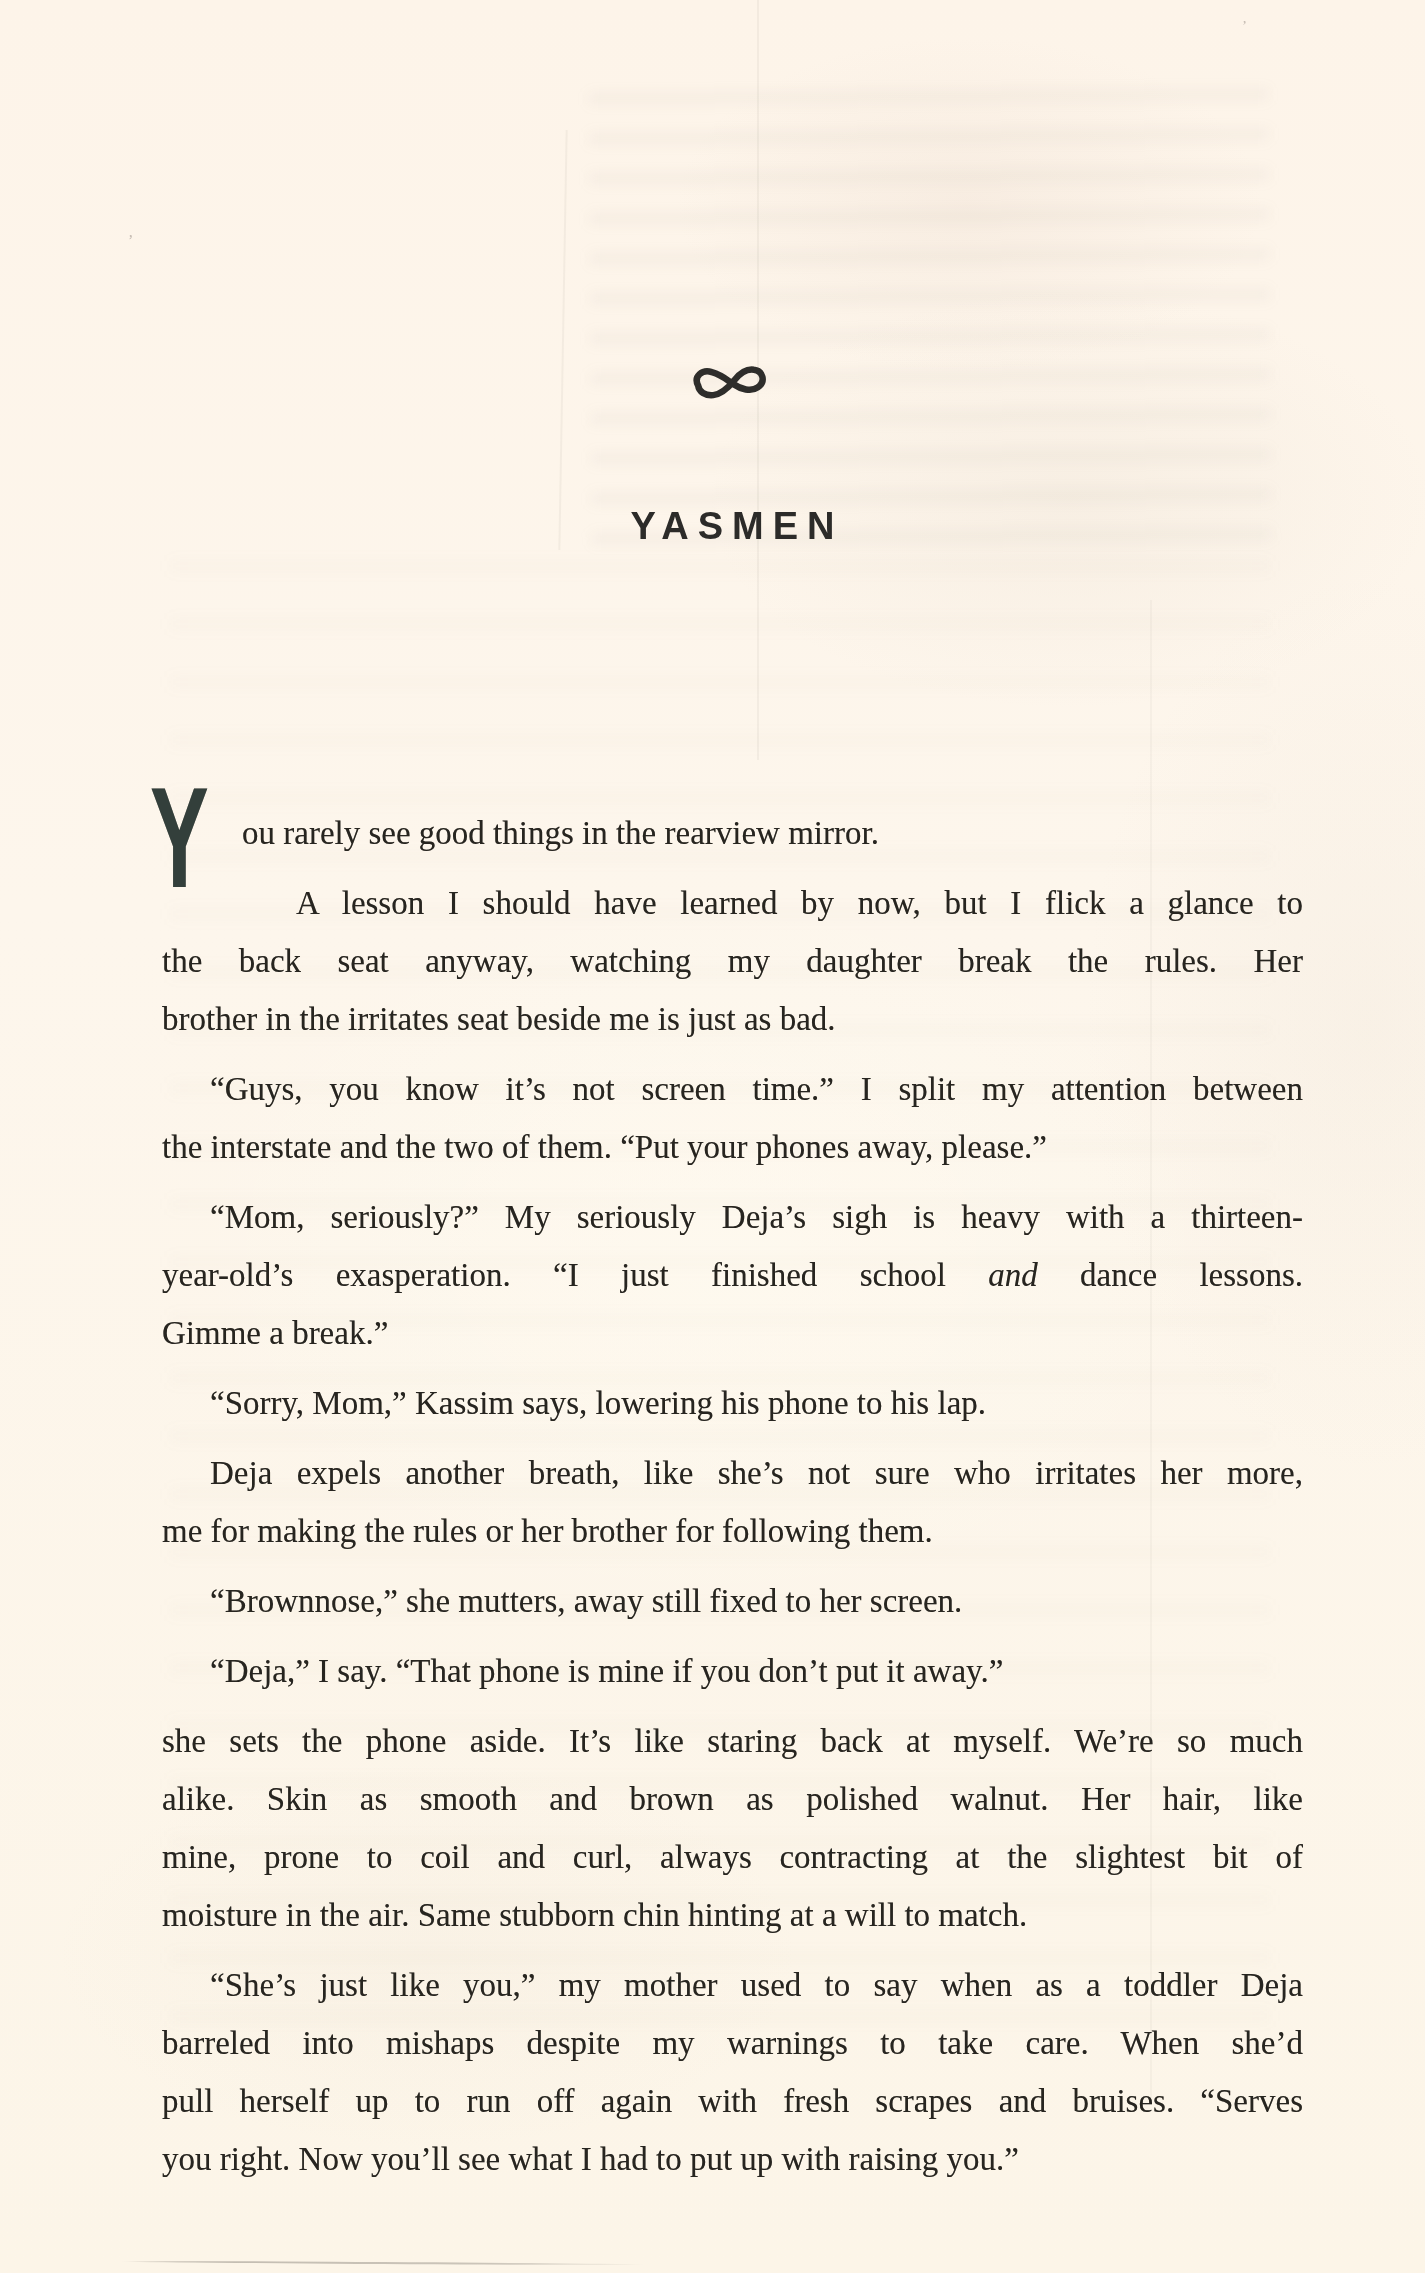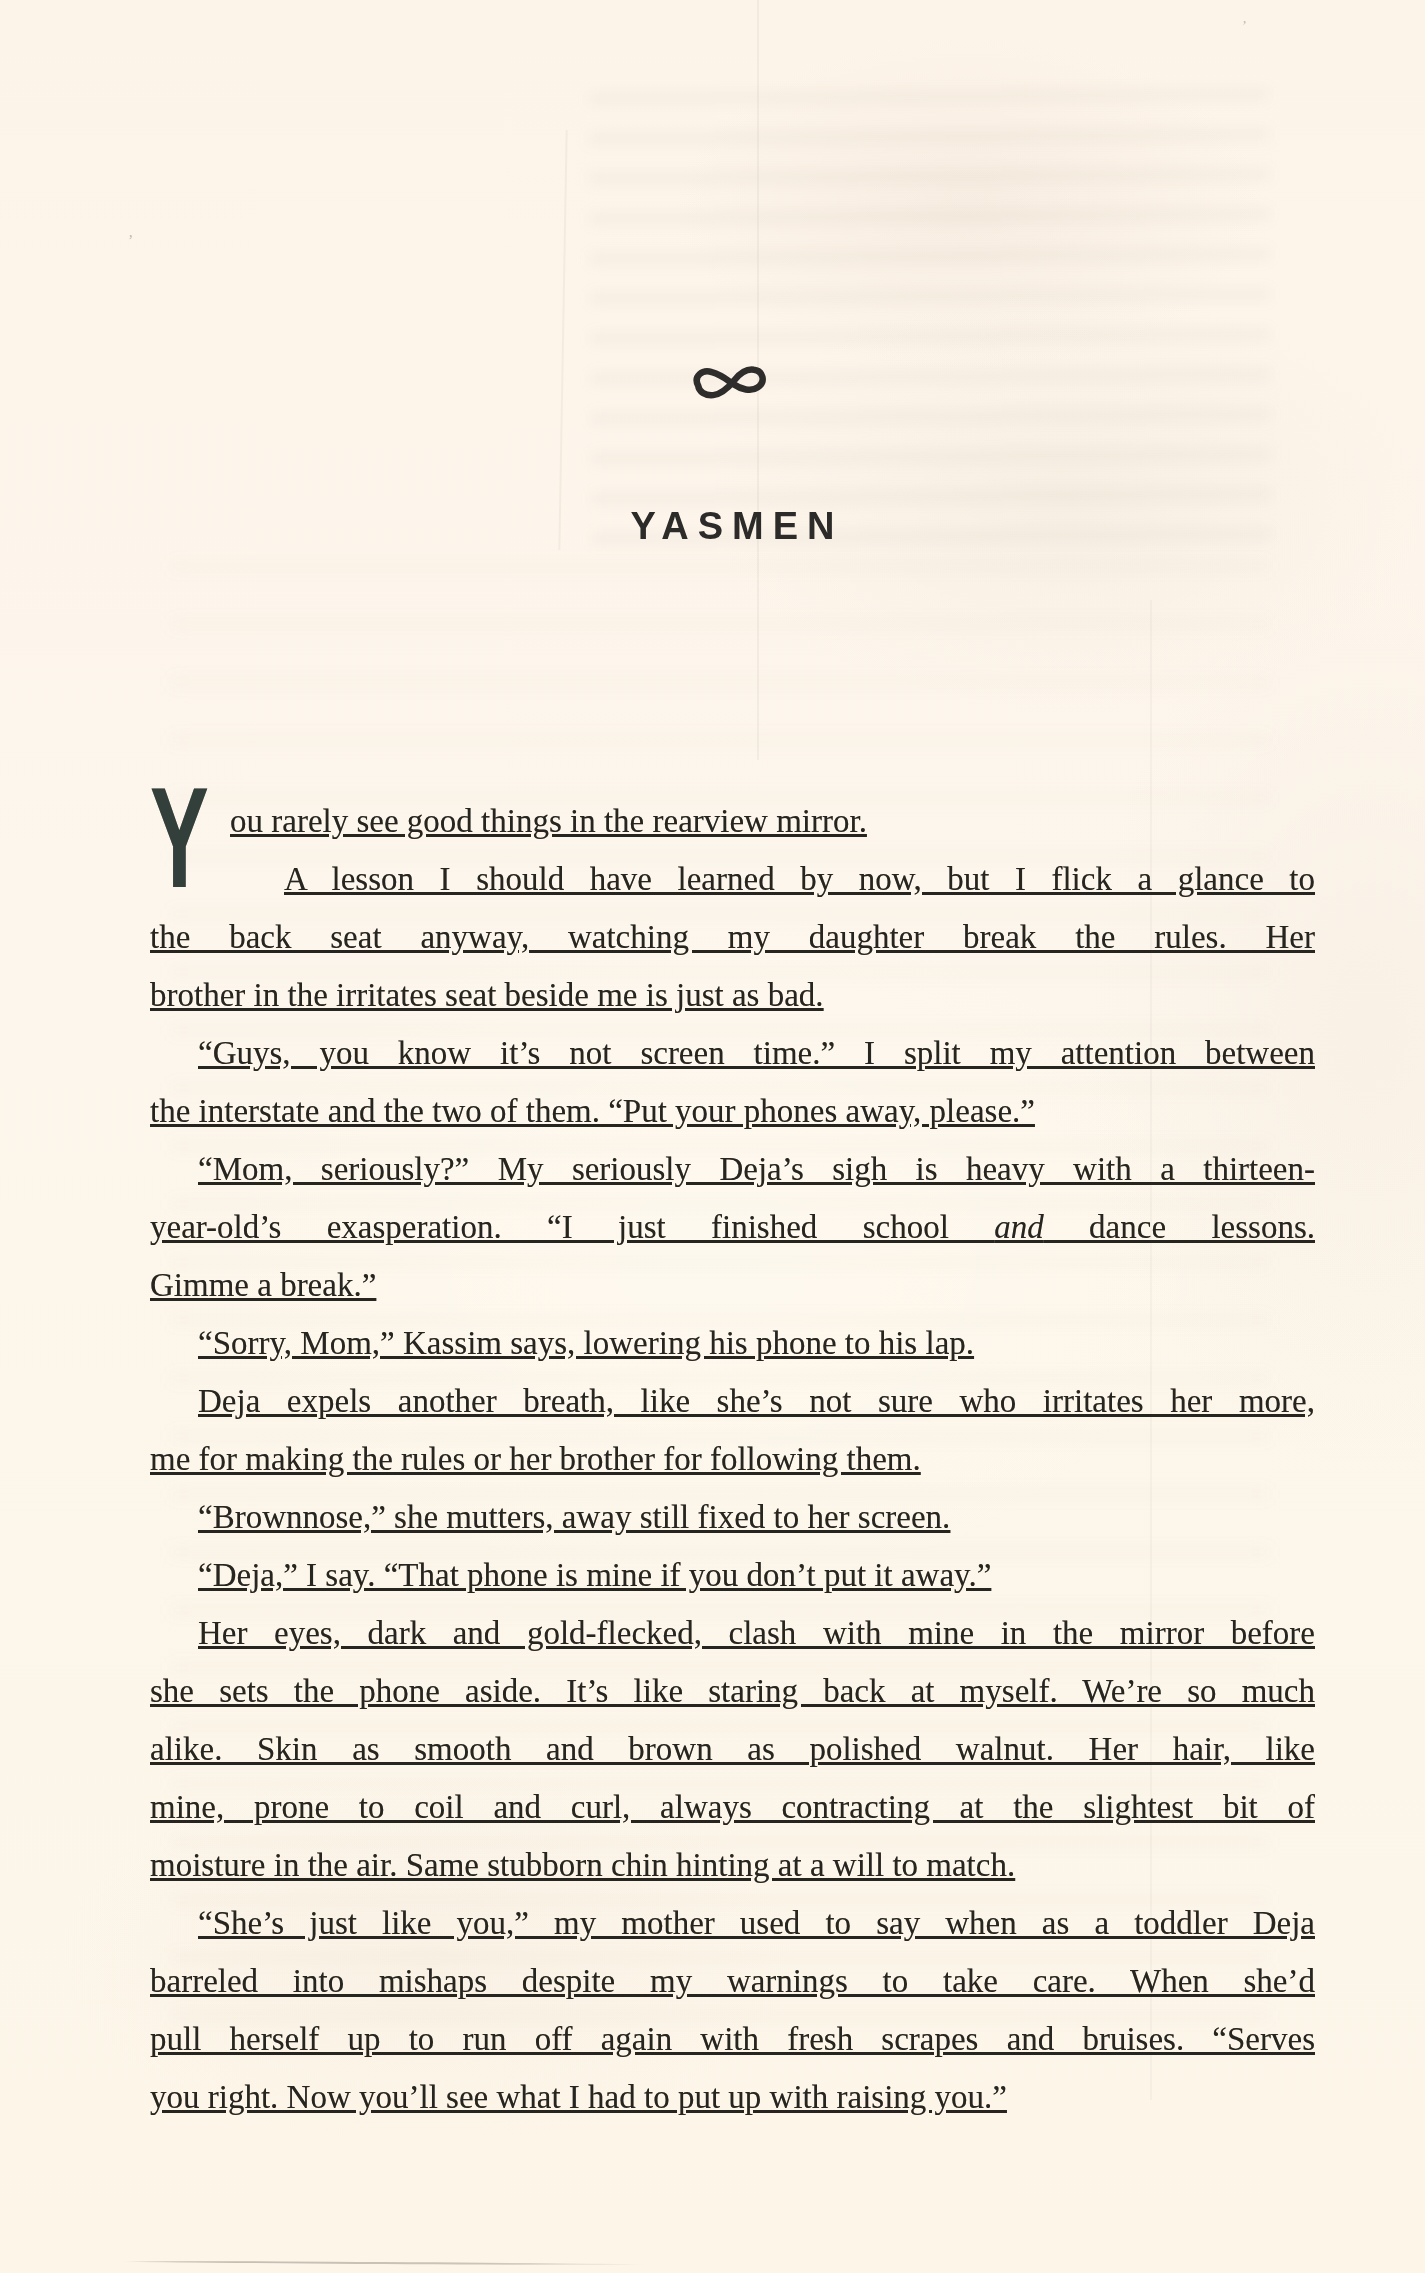--- a/index.html
+++ b/index.html
@@ -87,21 +87,21 @@
   .drop-cap {
     position:absolute; top:-12px; left:0;
     font-family:"Liberation Sans", sans-serif;
     font-weight:bold;
     font-size:142px;
     line-height:116px;
     color:#333f3b;
     transform:scaleX(0.62);
     transform-origin:top left;
   }
-  .para { margin:0;text-decoration:underline; }
+  .para { margin:12px; }
   .line {
     height:58px;
     line-height:58px;
     text-align:justify;
     text-align-last:justify;
     overflow:hidden;
     white-space:normal;
   }
   .line.last { text-align-last:left; }
   .para.drop-cap-para .line.first { padding-left:80px; }
@@ -168,21 +168,20 @@
           <div class="line first">Deja expels another breath, like she’s not sure who irritates her more,</div>
           <div class="line last">me for making the rules or her brother for following them.</div>
         </div>
         <div class="para indent">
           <div class="line first last">“Brownnose,” she mutters, away still fixed to her screen.</div>
         </div>
         <div class="para indent">
           <div class="line first last">“Deja,” I say. “That phone is mine if you don’t put it away.”</div>
         </div>
         <div class="para indent">
-          <div class="line first">Her eyes, dark and gold-flecked, clash with mine in the mirror before</div>
           <div class="line">she sets the phone aside. It’s like staring back at myself. We’re so much</div>
           <div class="line">alike. Skin as smooth and brown as polished walnut. Her hair, like</div>
           <div class="line">mine, prone to coil and curl, always contracting at the slightest bit of</div>
           <div class="line last">moisture in the air. Same stubborn chin hinting at a will to match.</div>
         </div>
         <div class="para indent">
           <div class="line first">“She’s just like you,” my mother used to say when as a toddler Deja</div>
           <div class="line">barreled into mishaps despite my warnings to take care. When she’d</div>
           <div class="line">pull herself up to run off again with fresh scrapes and bruises. “Serves</div>
           <div class="line last">you right. Now you’ll see what I had to put up with raising you.”</div>

